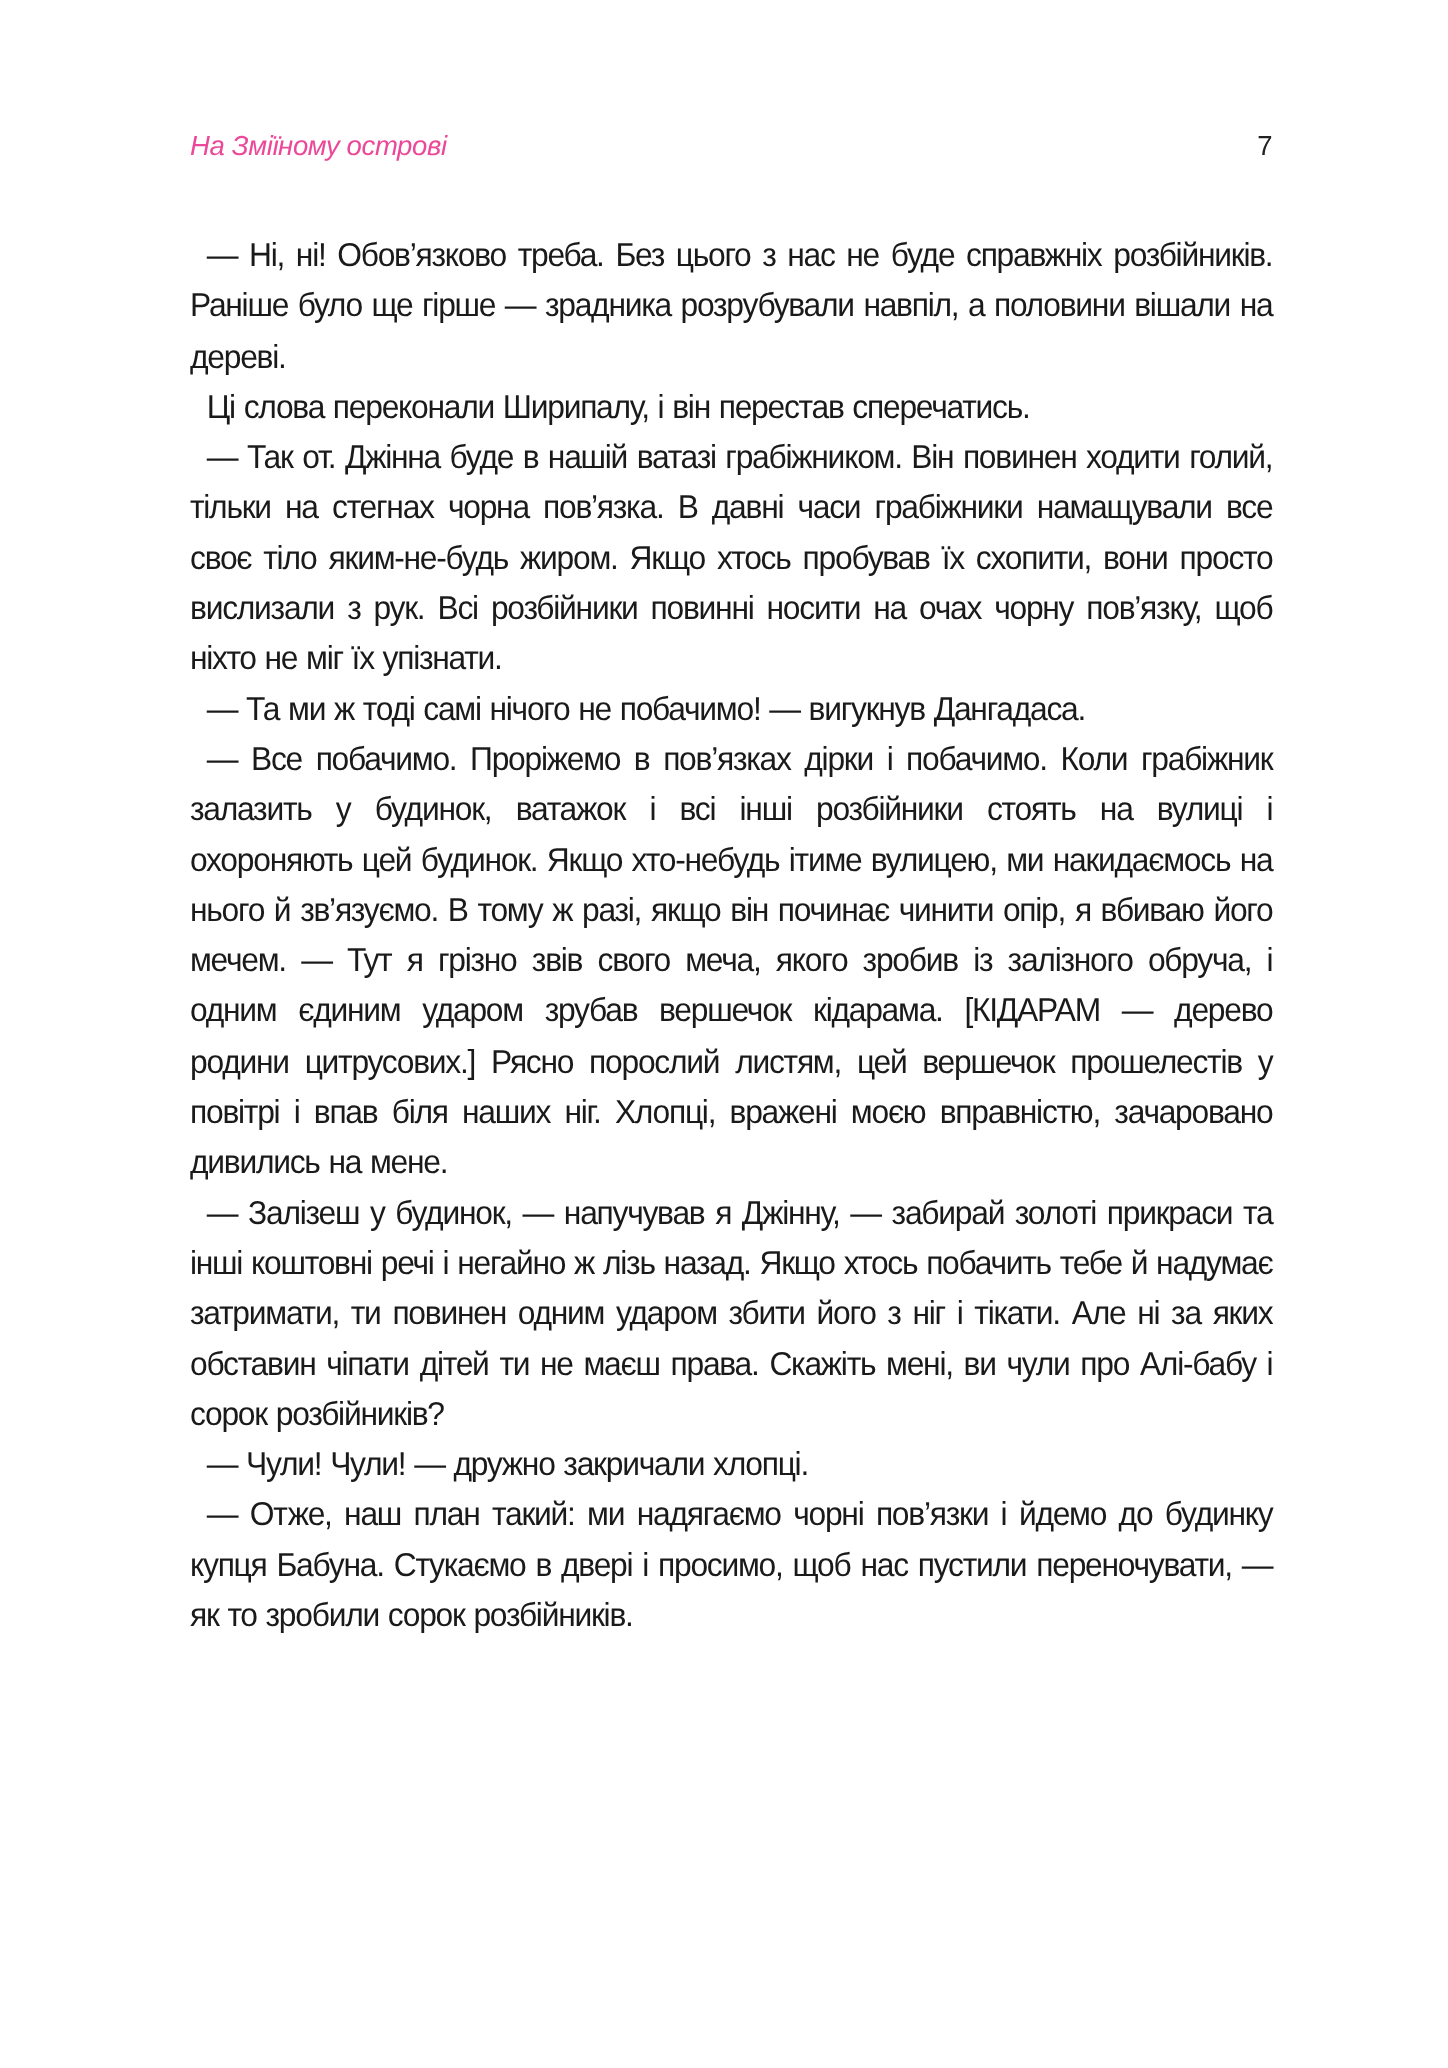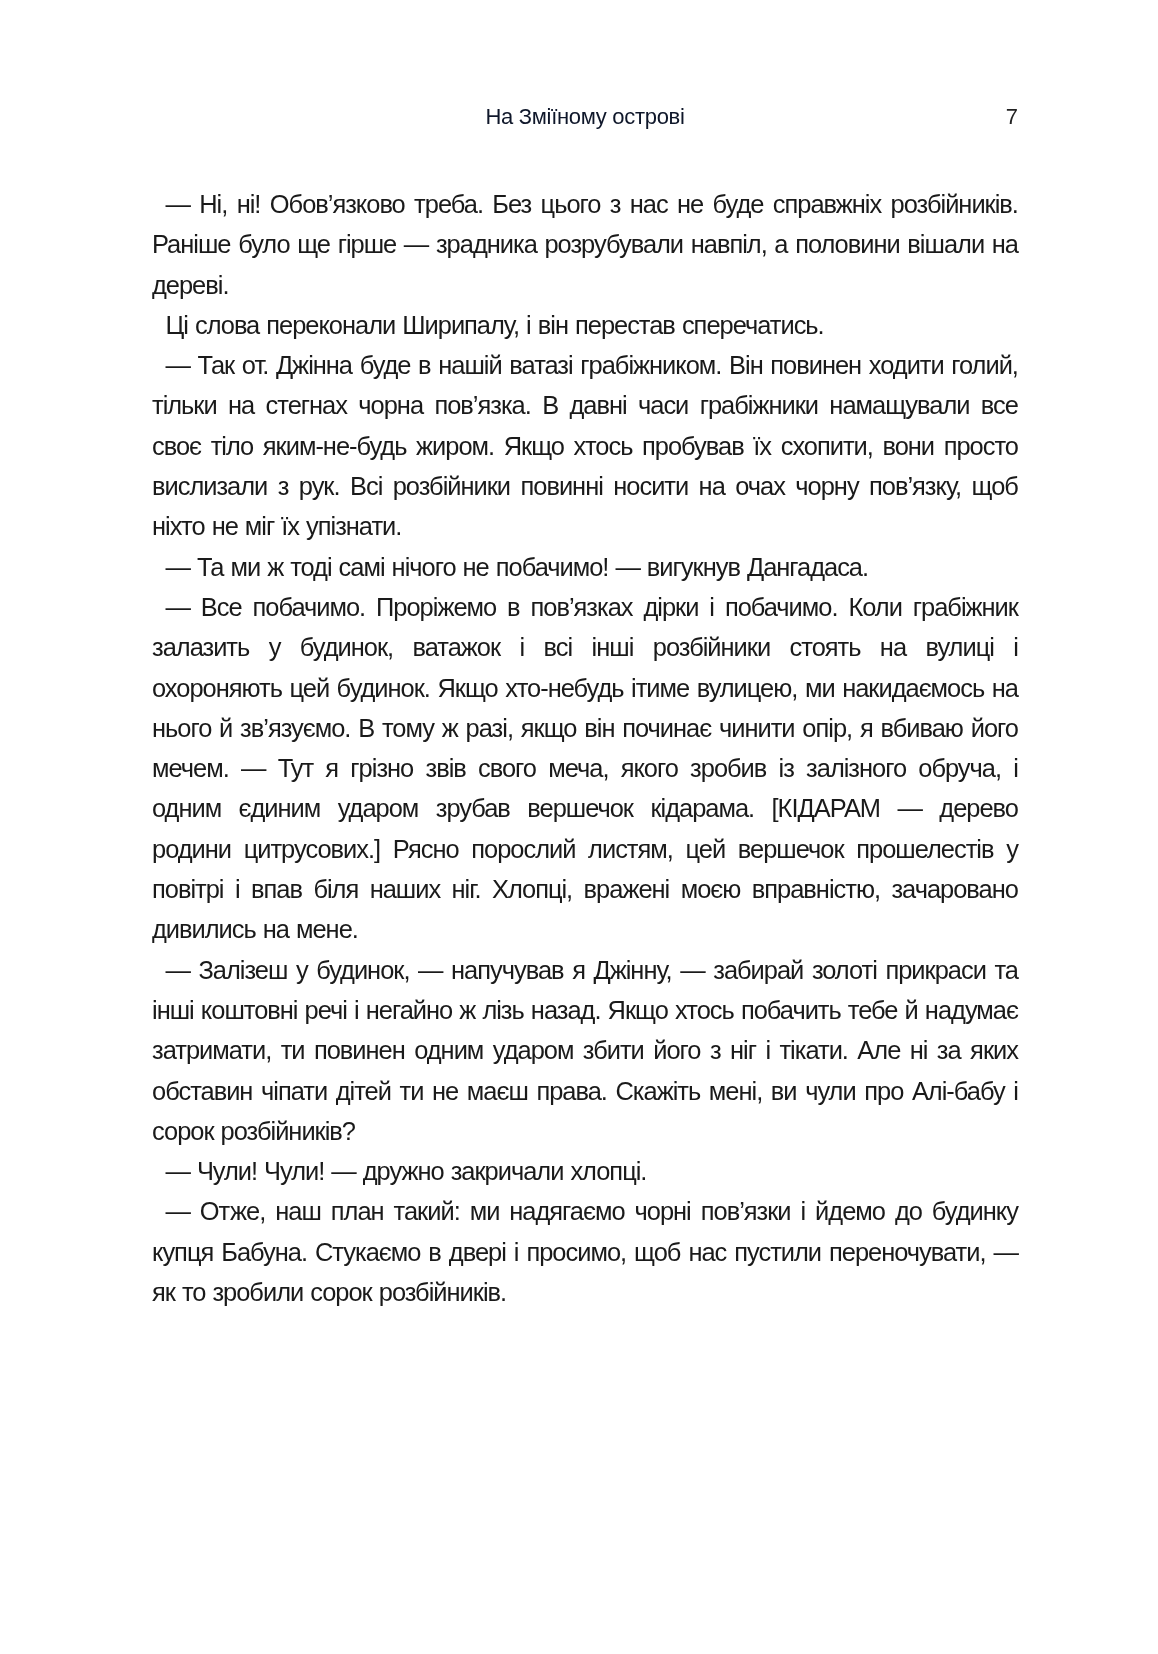--- a/index.html
+++ b/index.html
@@ -19,25 +19,26 @@
       top: 104px;
       left: 152px;
       width: 866px;
       height: 36px;
     }
     .running-title {
       position: absolute;
       left: 0;
       right: 0;
       top: 0;
-      text-align: center;
+      text-align: left;
       font-family: "Liberation Sans", sans-serif;
+      font-style: italic;
       font-size: 22px;
       letter-spacing: -0.3px;
-      color: #0f172a;
+      color: #ec4899;
     }
     .page-number {
       position: absolute;
       right: 0;
       top: 0;
       font-family: "Liberation Sans", sans-serif;
       font-size: 22px;
       color: #222;
     }
     .body-text {

